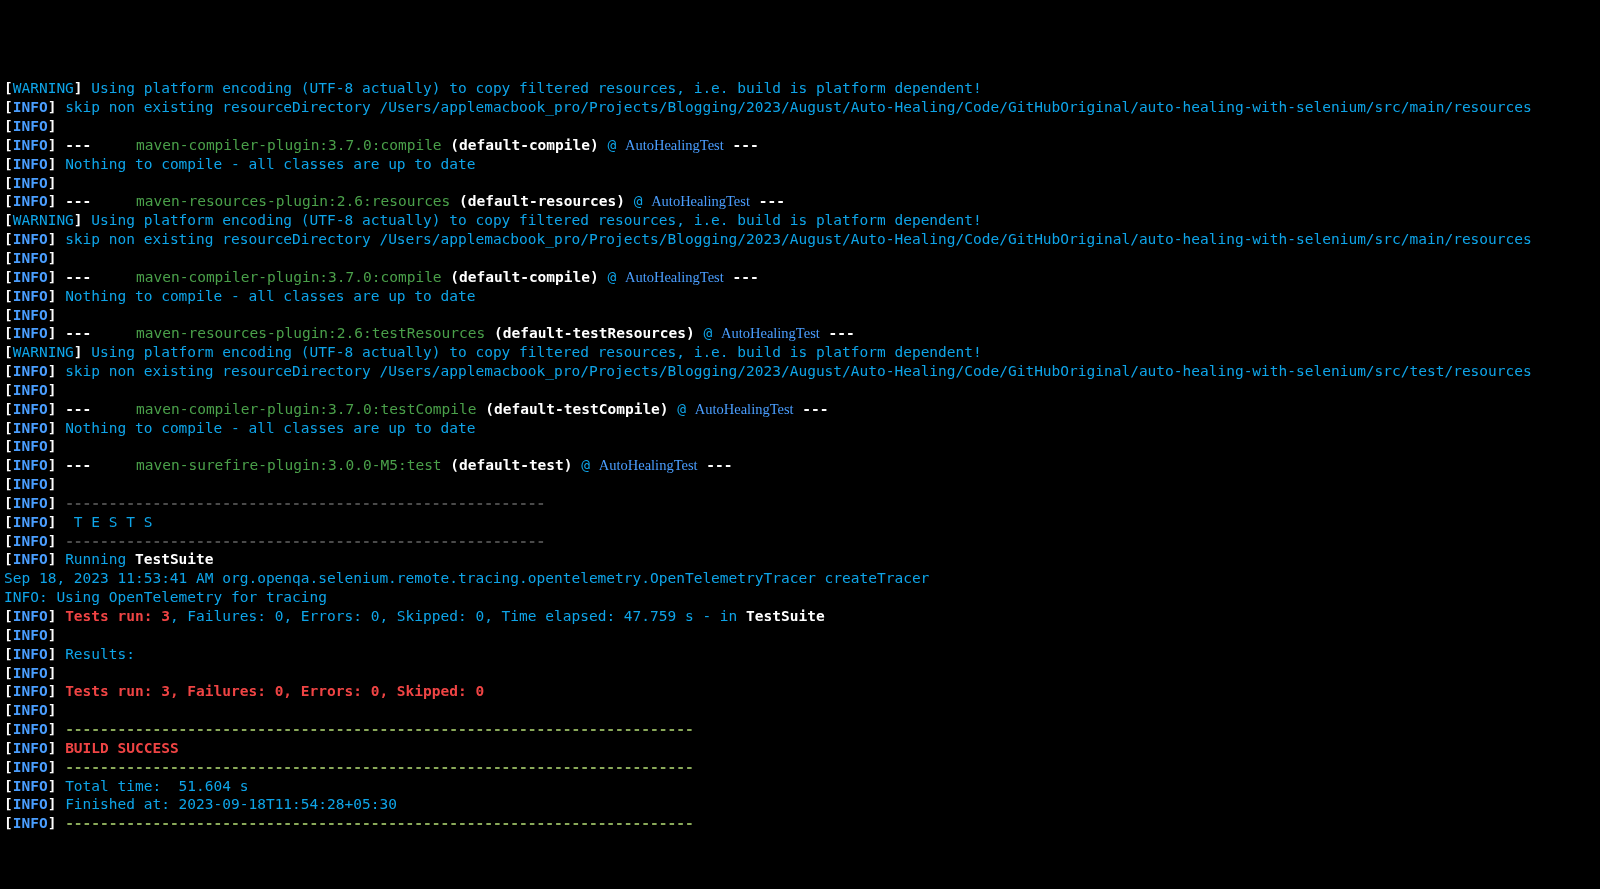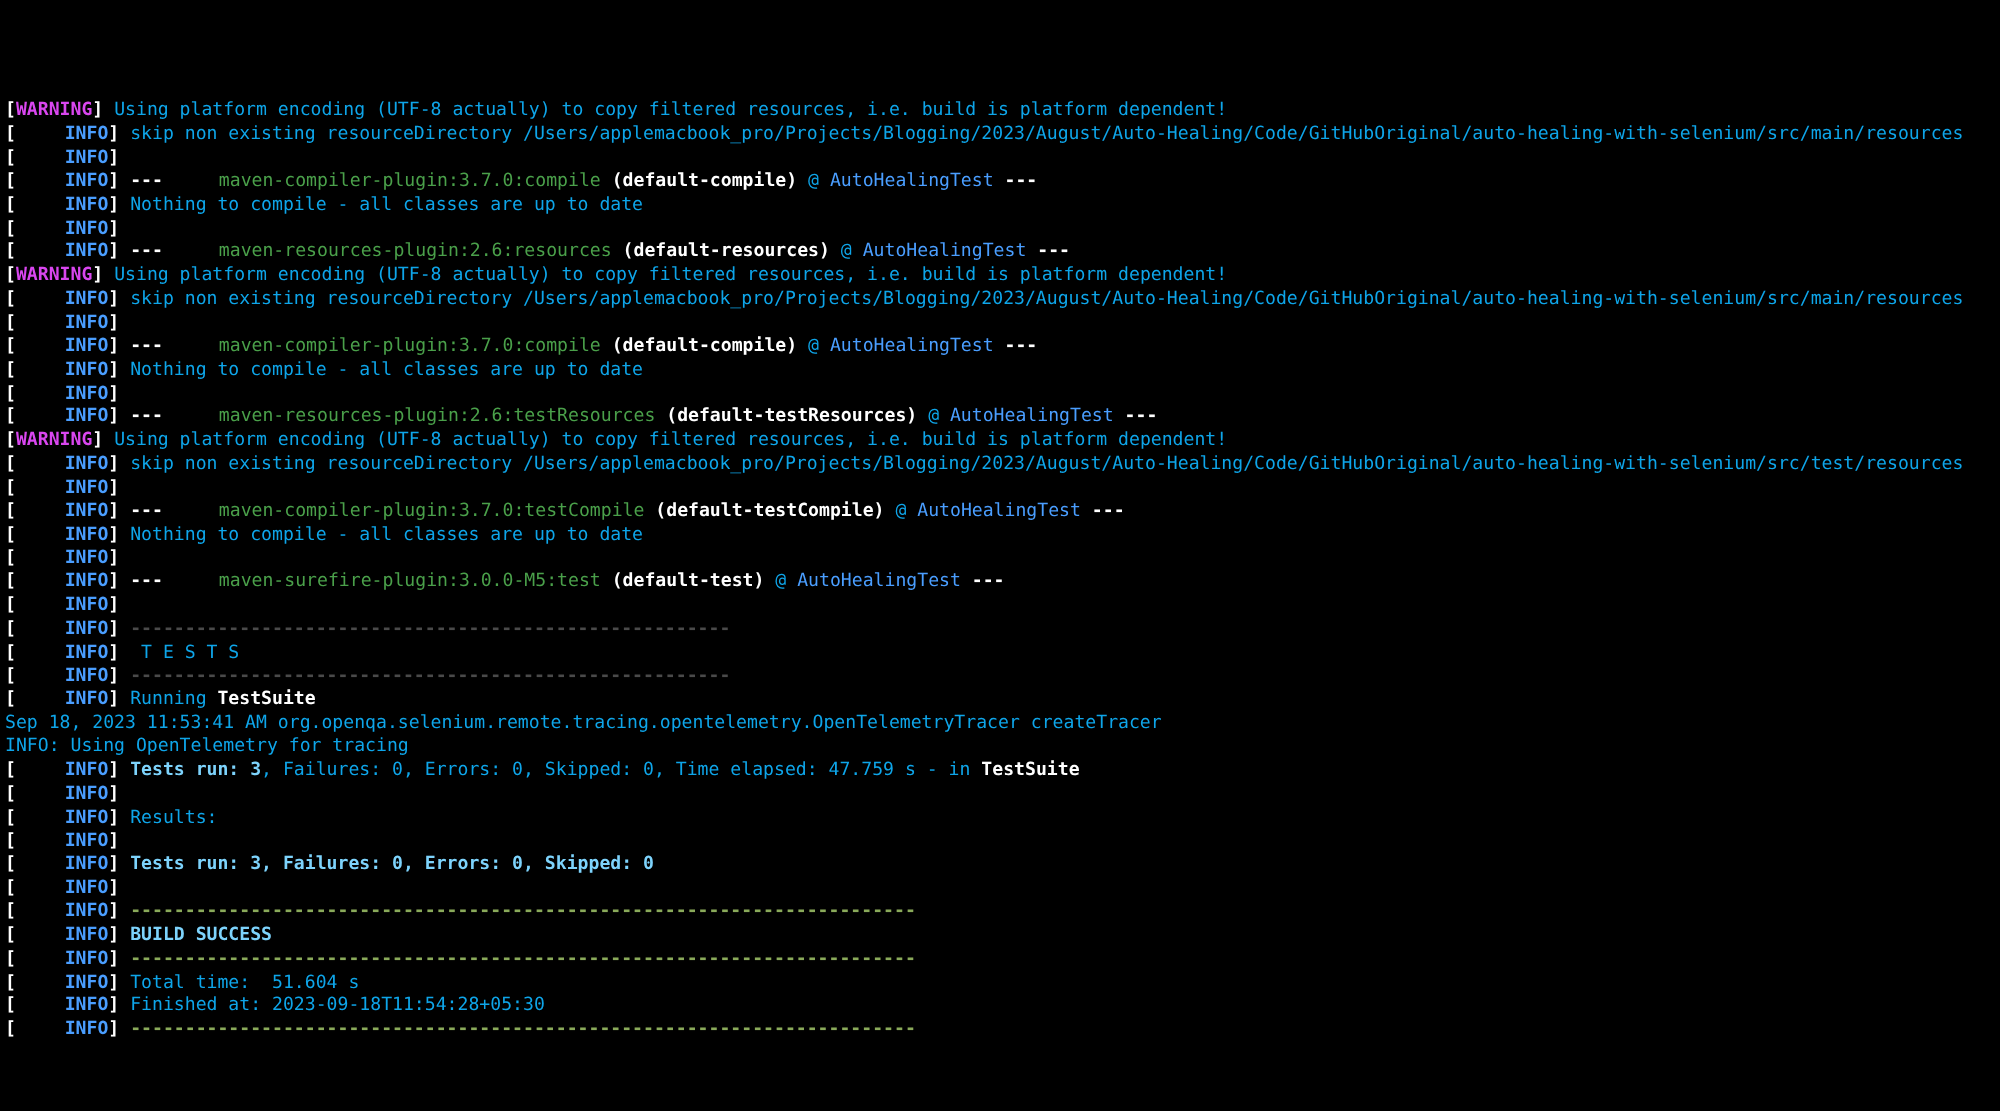--- a/index.html
+++ b/index.html
@@ -14,27 +14,27 @@
       font-size: 14.5px;
       line-height: 1.3;
       padding: 4px;
       white-space: pre-wrap;
       word-break: break-all;
     }
     .line {
       display: block;
     }
     .bracket { color: #ffffff; font-weight: bold; }
-    .info { color: #4a9eff; font-weight: bold; margin-left: 39px; }
-    .warning { color: #d946ef; font-weight: bold; }
+    .info { color: #4a9eff; font-weight: bold; }
+    .warning { color: #0ea5e9; font-weight: normal; }
     .plain { color: #0ea5e9; }
     .bold { font-weight: bold; color: #ffffff; }
-    .green { color: #7dd3fc; font-weight: bold; text-align: right; }
+    .green { color: #ef4444; font-weight: bold; text-align: right; }
     .darkgreen { color: #4aa04a; margin-left: 36px; }
-    .blue-project { color: #4a9eff; }
+    .blue-project { color: #4a9eff; font-family: Liberation Serif, serif; }
     .sep-green { color: #8aaa5a; font-weight: bold; }
     .sep-dark { color: #4a4a4a; font-weight: bold; }
   </style>
 </head>
 <body>
 
 
 
 <div id="terminal"><div class="line"><span class="bracket">[</span><span class="warning">WARNING</span><span class="bracket">] </span><span class="plain">Using platform encoding (UTF-8 actually) to copy filtered resources, i.e. build is platform dependent!</span></div><div class="line"><span class="bracket">[</span><span class="info">INFO</span><span class="bracket">] </span><span class="plain">skip non existing resourceDirectory /Users/applemacbook_pro/Projects/Blogging/2023/August/Auto-Healing/Code/GitHubOriginal/auto-healing-with-selenium/src/main/resources</span></div><div class="line"><span class="bracket">[</span><span class="info">INFO</span><span class="bracket">]</span></div><div class="line"><span class="bracket">[</span><span class="info">INFO</span><span class="bracket">] </span><span class="bold">--- </span><span class="darkgreen">maven-compiler-plugin:3.7.0:compile</span><span class="bold"> (default-compile) </span><span class="plain">@ </span><span class="blue-project">AutoHealingTest</span><span class="bold"> ---</span></div><div class="line"><span class="bracket">[</span><span class="info">INFO</span><span class="bracket">] </span><span class="plain">Nothing to compile - all classes are up to date</span></div><div class="line"><span class="bracket">[</span><span class="info">INFO</span><span class="bracket">]</span></div><div class="line"><span class="bracket">[</span><span class="info">INFO</span><span class="bracket">] </span><span class="bold">--- </span><span class="darkgreen">maven-resources-plugin:2.6:resources</span><span class="bold"> (default-resources) </span><span class="plain">@ </span><span class="blue-project">AutoHealingTest</span><span class="bold"> ---</span></div><div class="line"><span class="bracket">[</span><span class="warning">WARNING</span><span class="bracket">] </span><span class="plain">Using platform encoding (UTF-8 actually) to copy filtered resources, i.e. build is platform dependent!</span></div><div class="line"><span class="bracket">[</span><span class="info">INFO</span><span class="bracket">] </span><span class="plain">skip non existing resourceDirectory /Users/applemacbook_pro/Projects/Blogging/2023/August/Auto-Healing/Code/GitHubOriginal/auto-healing-with-selenium/src/main/resources</span></div><div class="line"><span class="bracket">[</span><span class="info">INFO</span><span class="bracket">]</span></div><div class="line"><span class="bracket">[</span><span class="info">INFO</span><span class="bracket">] </span><span class="bold">--- </span><span class="darkgreen">maven-compiler-plugin:3.7.0:compile</span><span class="bold"> (default-compile) </span><span class="plain">@ </span><span class="blue-project">AutoHealingTest</span><span class="bold"> ---</span></div><div class="line"><span class="bracket">[</span><span class="info">INFO</span><span class="bracket">] </span><span class="plain">Nothing to compile - all classes are up to date</span></div><div class="line"><span class="bracket">[</span><span class="info">INFO</span><span class="bracket">]</span></div><div class="line"><span class="bracket">[</span><span class="info">INFO</span><span class="bracket">] </span><span class="bold">--- </span><span class="darkgreen">maven-resources-plugin:2.6:testResources</span><span class="bold"> (default-testResources) </span><span class="plain">@ </span><span class="blue-project">AutoHealingTest</span><span class="bold"> ---</span></div><div class="line"><span class="bracket">[</span><span class="warning">WARNING</span><span class="bracket">] </span><span class="plain">Using platform encoding (UTF-8 actually) to copy filtered resources, i.e. build is platform dependent!</span></div><div class="line"><span class="bracket">[</span><span class="info">INFO</span><span class="bracket">] </span><span class="plain">skip non existing resourceDirectory /Users/applemacbook_pro/Projects/Blogging/2023/August/Auto-Healing/Code/GitHubOriginal/auto-healing-with-selenium/src/test/resources</span></div><div class="line"><span class="bracket">[</span><span class="info">INFO</span><span class="bracket">]</span></div><div class="line"><span class="bracket">[</span><span class="info">INFO</span><span class="bracket">] </span><span class="bold">--- </span><span class="darkgreen">maven-compiler-plugin:3.7.0:testCompile</span><span class="bold"> (default-testCompile) </span><span class="plain">@ </span><span class="blue-project">AutoHealingTest</span><span class="bold"> ---</span></div><div class="line"><span class="bracket">[</span><span class="info">INFO</span><span class="bracket">] </span><span class="plain">Nothing to compile - all classes are up to date</span></div><div class="line"><span class="bracket">[</span><span class="info">INFO</span><span class="bracket">]</span></div><div class="line"><span class="bracket">[</span><span class="info">INFO</span><span class="bracket">] </span><span class="bold">--- </span><span class="darkgreen">maven-surefire-plugin:3.0.0-M5:test</span><span class="bold"> (default-test) </span><span class="plain">@ </span><span class="blue-project">AutoHealingTest</span><span class="bold"> ---</span></div><div class="line"><span class="bracket">[</span><span class="info">INFO</span><span class="bracket">]</span></div><div class="line"><span class="bracket">[</span><span class="info">INFO</span><span class="bracket">] </span><span class="sep-dark">-------------------------------------------------------</span></div><div class="line"><span class="bracket">[</span><span class="info">INFO</span><span class="bracket">] </span><span class="plain"> T E S T S</span></div><div class="line"><span class="bracket">[</span><span class="info">INFO</span><span class="bracket">] </span><span class="sep-dark">-------------------------------------------------------</span></div><div class="line"><span class="bracket">[</span><span class="info">INFO</span><span class="bracket">] </span><span class="plain">Running </span><span class="bold">TestSuite</span></div><div class="line"><span class="plain">Sep 18, 2023 11:53:41 AM org.openqa.selenium.remote.tracing.opentelemetry.OpenTelemetryTracer createTracer</span></div><div class="line"><span class="plain">INFO: Using OpenTelemetry for tracing</span></div><div class="line"><span class="bracket">[</span><span class="info">INFO</span><span class="bracket">] </span><span class="green">Tests run: 3</span><span class="plain">, Failures: 0, Errors: 0, Skipped: 0, Time elapsed: 47.759 s - in </span><span class="bold">TestSuite</span></div><div class="line"><span class="bracket">[</span><span class="info">INFO</span><span class="bracket">]</span></div><div class="line"><span class="bracket">[</span><span class="info">INFO</span><span class="bracket">] </span><span class="plain">Results:</span></div><div class="line"><span class="bracket">[</span><span class="info">INFO</span><span class="bracket">]</span></div><div class="line"><span class="bracket">[</span><span class="info">INFO</span><span class="bracket">] </span><span class="green">Tests run: 3, Failures: 0, Errors: 0, Skipped: 0</span></div><div class="line"><span class="bracket">[</span><span class="info">INFO</span><span class="bracket">]</span></div><div class="line"><span class="bracket">[</span><span class="info">INFO</span><span class="bracket">] </span><span class="sep-green">------------------------------------------------------------------------</span></div><div class="line"><span class="bracket">[</span><span class="info">INFO</span><span class="bracket">] </span><span class="green">BUILD SUCCESS</span></div><div class="line"><span class="bracket">[</span><span class="info">INFO</span><span class="bracket">] </span><span class="sep-green">------------------------------------------------------------------------</span></div><div class="line"><span class="bracket">[</span><span class="info">INFO</span><span class="bracket">] </span><span class="plain">Total time:  51.604 s</span></div><div class="line"><span class="bracket">[</span><span class="info">INFO</span><span class="bracket">] </span><span class="plain">Finished at: 2023-09-18T11:54:28+05:30</span></div><div class="line"><span class="bracket">[</span><span class="info">INFO</span><span class="bracket">] </span><span class="sep-green">------------------------------------------------------------------------</span></div></div>
 

